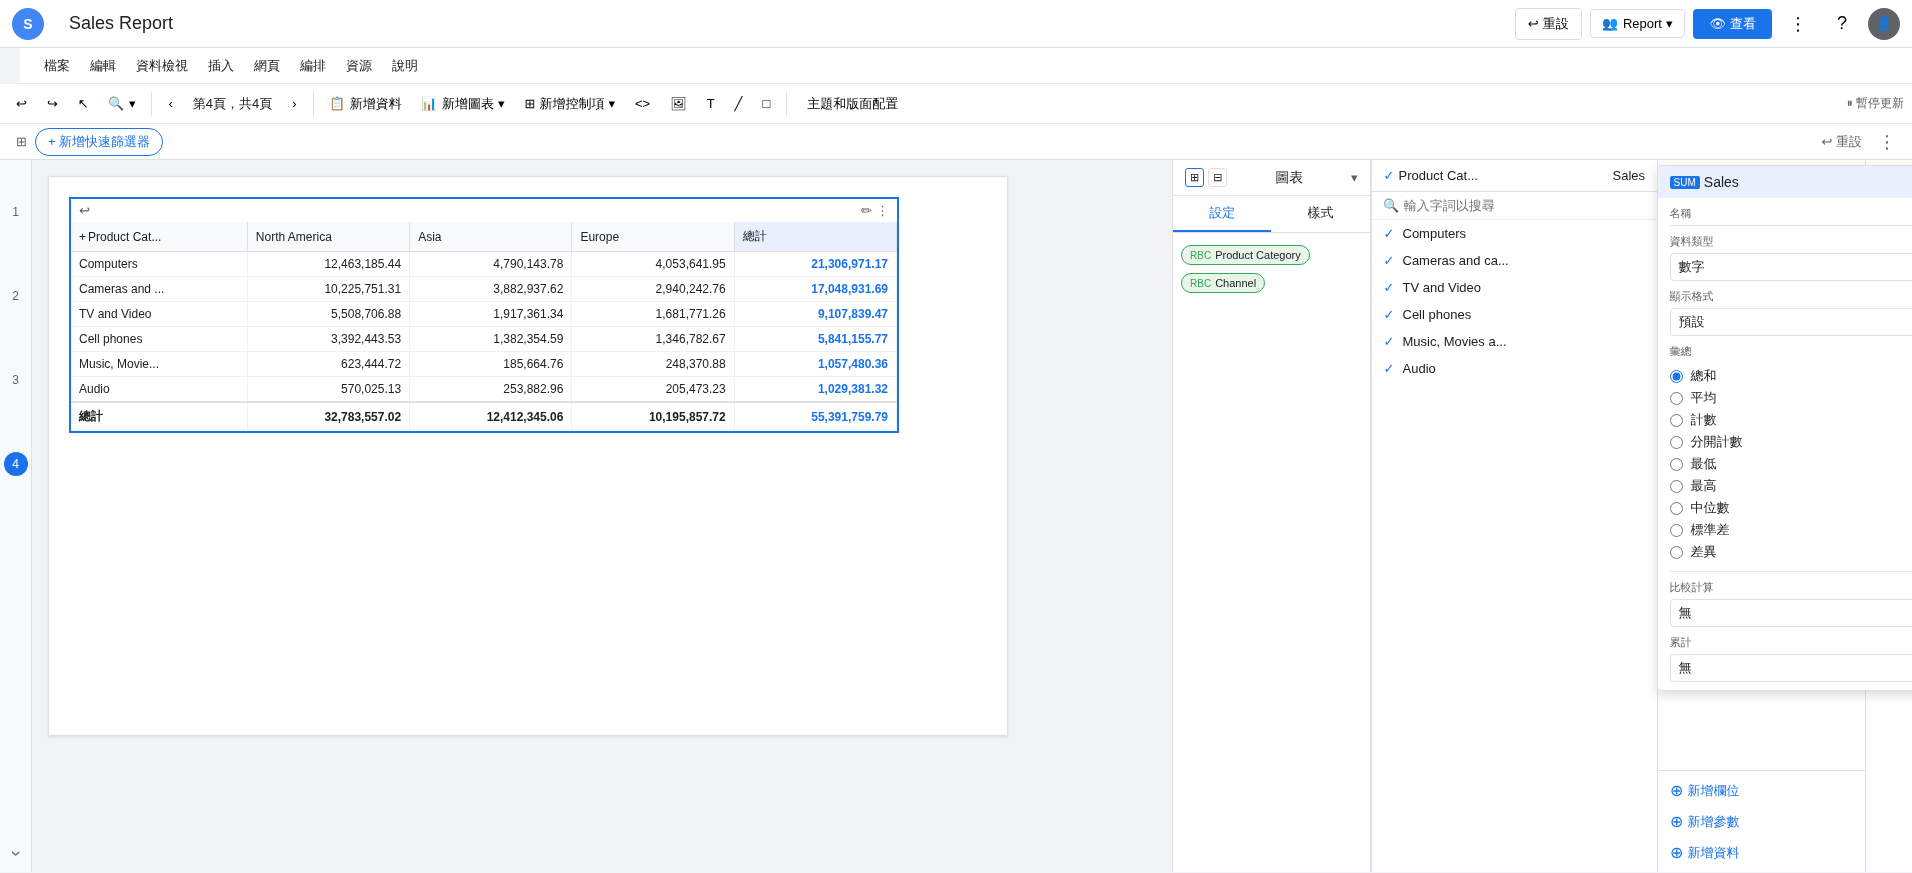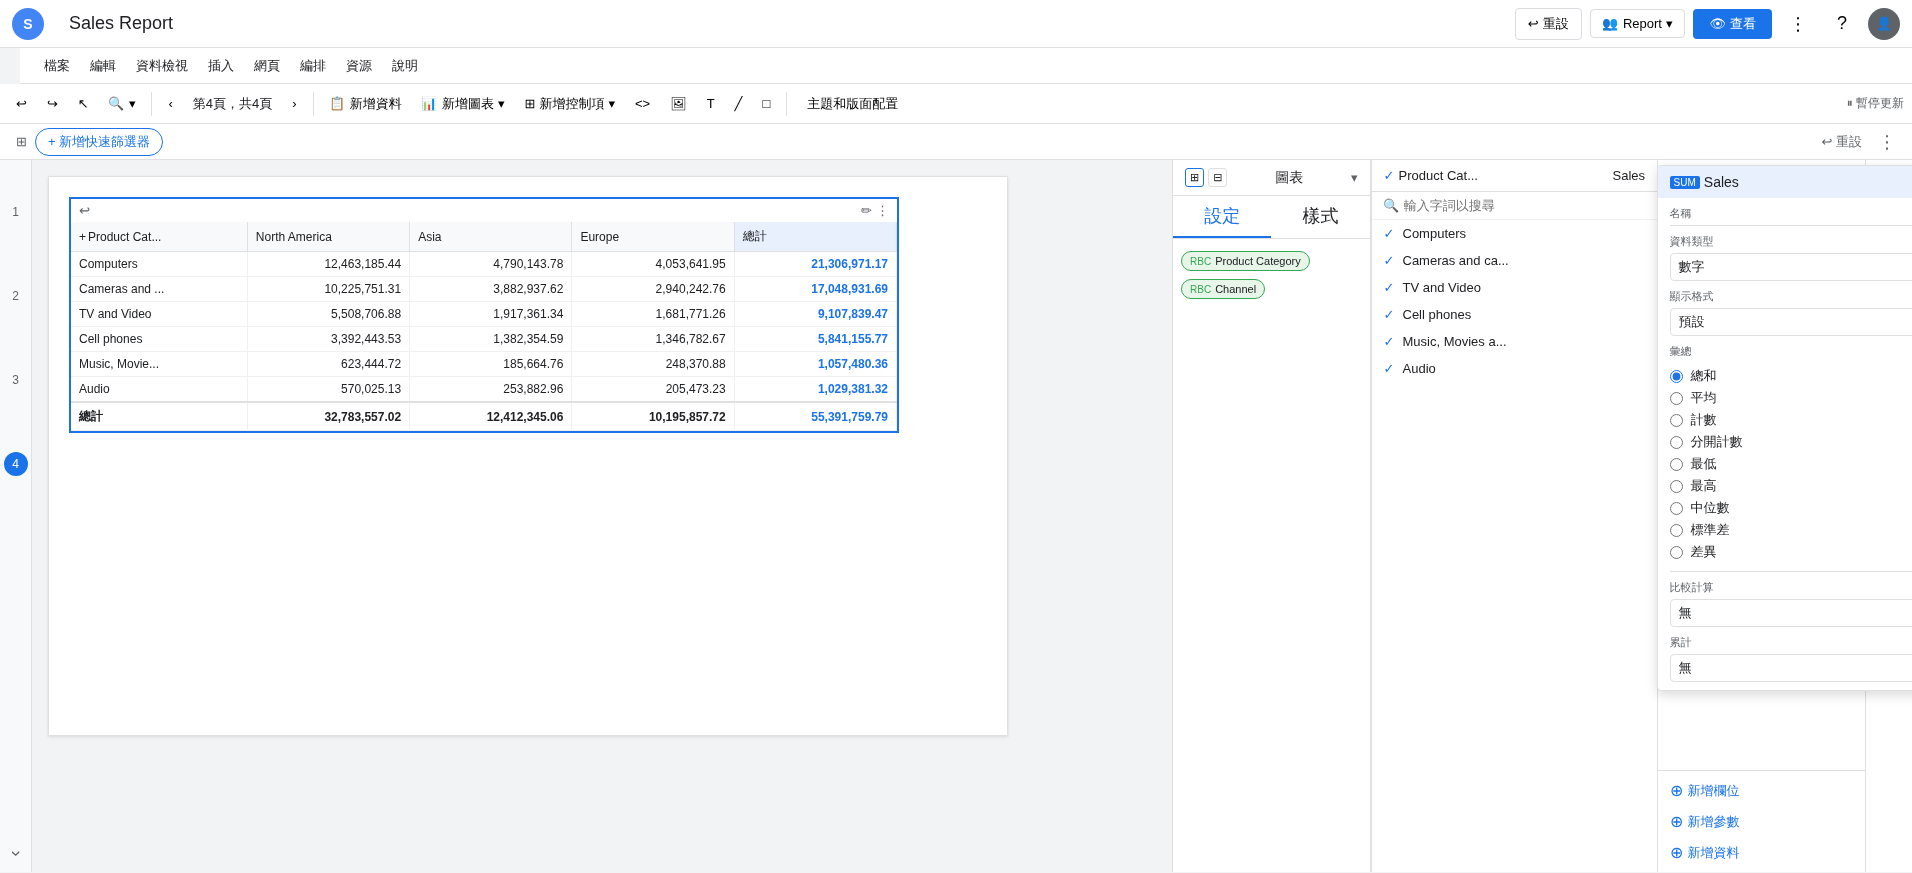--- a/index.html
+++ b/index.html
@@ -45,21 +45,21 @@
     table.data-table th { background: #f8f9fa; padding: 6px 8px; text-align: left; font-size: 12px; font-weight: 500; border-bottom: 1px solid #e0e0e0; border-right: 1px solid #e0e0e0; }
     table.data-table th:first-child { text-align: left; }
     table.data-table td { padding: 5px 8px; text-align: right; font-size: 12px; border-bottom: 1px solid #f0f0f0; border-right: 1px solid #f0f0f0; }
     table.data-table td:first-child { text-align: left; }
     table.data-table tr.total-row td { font-weight: bold; border-top: 2px solid #e0e0e0; background: #fff; }
 
     
     .chart-config-panel { width: 300px; background: #fff; border-right: 1px solid #e0e0e0; display: flex; flex-direction: column; }
     .panel-header { display: flex; align-items: center; justify-content: space-between; padding: 8px 12px; border-bottom: 1px solid #e0e0e0; }
     .panel-tabs { display: flex; border-bottom: 1px solid #e0e0e0; }
-    .panel-tab { flex: 1; padding: 8px 0; text-align: center; font-size: 18px; cursor: pointer; border-bottom: 2px solid transparent; }
+    .panel-tab { flex: 1; padding: 8px 0; text-align: center; font-size: 13px; cursor: pointer; border-bottom: 2px solid transparent; }
     .panel-tab.active { border-bottom-color: #1a73e8; color: #1a73e8; }
 
     
     .data-panel { width: 200px; background: #fff; border-left: 1px solid #e0e0e0; display: flex; flex-direction: column; }
     .data-panel-header { display: flex; align-items: center; justify-content: space-between; padding: 8px 12px; border-bottom: 1px solid #e0e0e0; }
     .data-panel-title { font-size: 14px; font-weight: 500; }
     .search-bar { padding: 6px 12px; border-bottom: 1px solid #e0e0e0; }
     .search-bar input { width: 100%; padding: 4px 8px; border: 1px solid #e0e0e0; border-radius: 4px; font-size: 12px; outline: none; }
     .data-field-list { flex: 1; overflow-y: auto; padding: 4px 0; }
 

